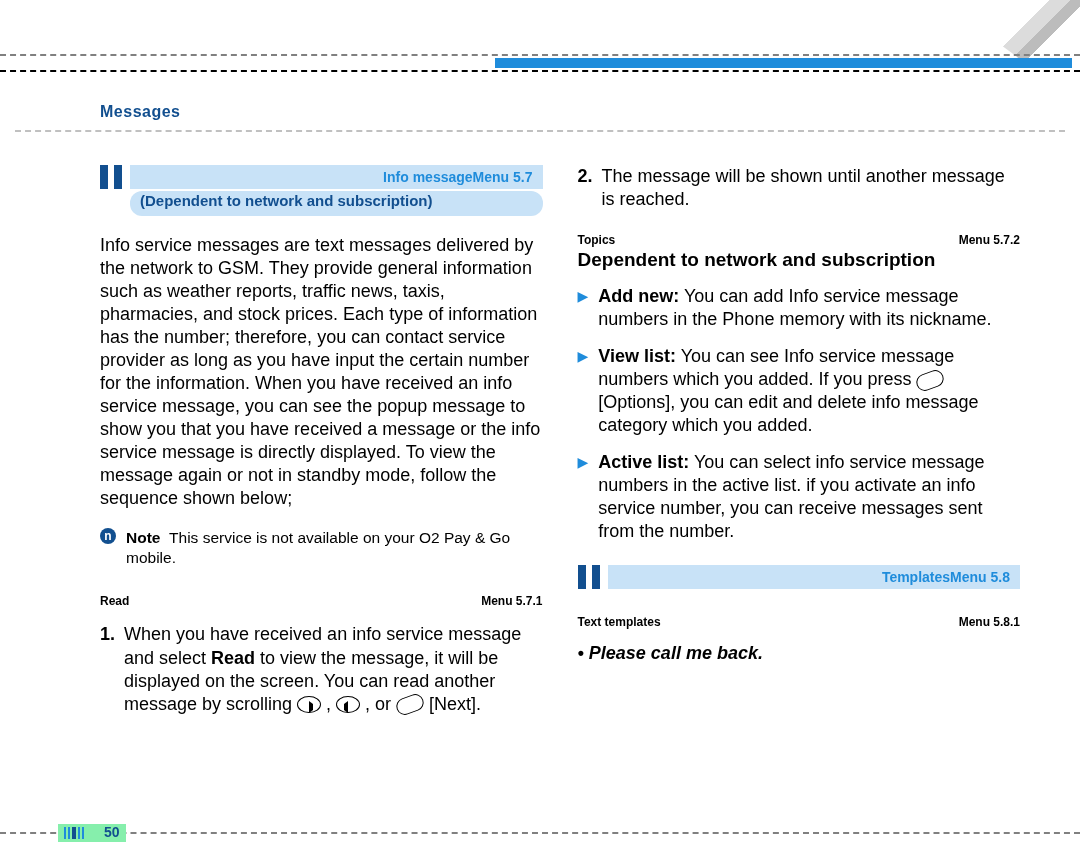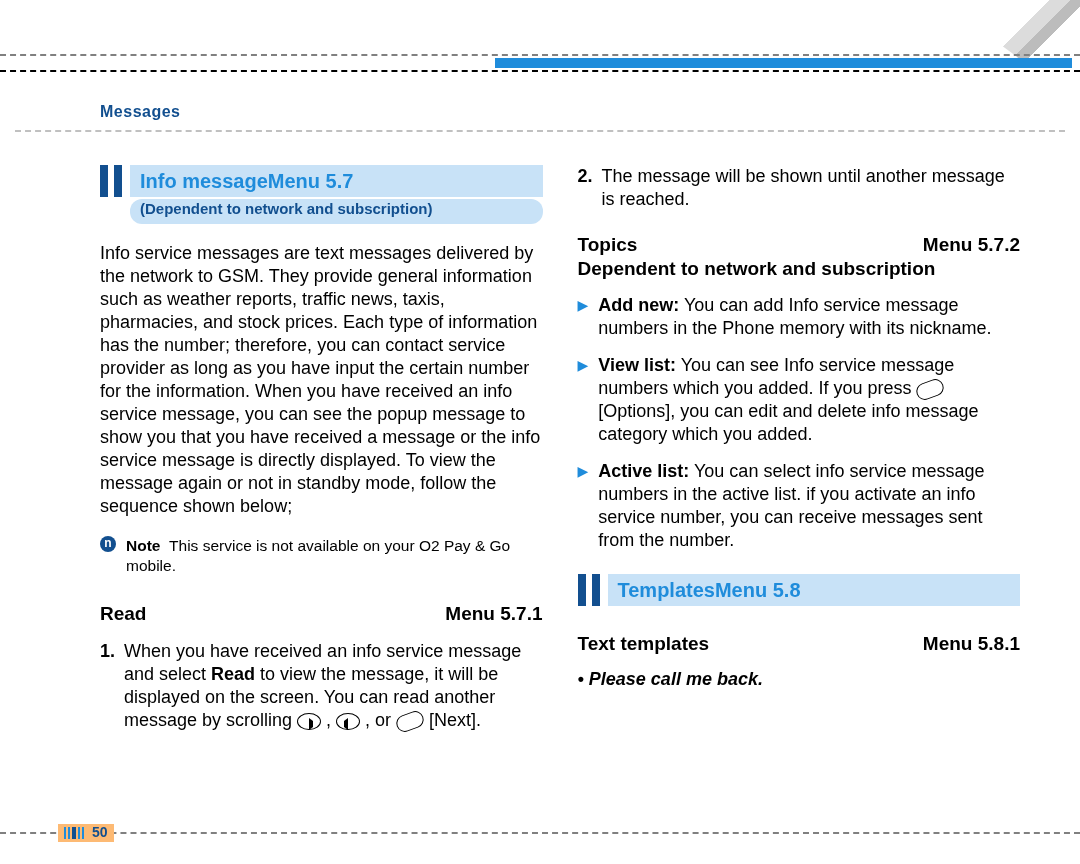--- a/index.html
+++ b/index.html
@@ -18,43 +18,43 @@
   .hline{position:absolute;left:0;right:0;border-top-style:dashed;border-top-width:2px;}
   .hline.full{left:0;right:0;}
   .label-row{position:absolute;left:100px;top:102px;color:var(--navy);font-weight:bold;letter-spacing:0.5px;font-size:16px;}
   .blue-bar{position:absolute;height:10px;background:var(--blue);top:58px;}
   .content{position:absolute;top:165px;left:100px;right:60px;bottom:50px;display:flex;gap:35px;}
   .col{flex:1 1 50%;min-width:0;}
   
   .section-head{display:flex;align-items:stretch;margin-bottom:2px;}
   .section-head .bars{display:flex;gap:6px;margin-right:8px;}
   .section-head .bars span{width:8px;background:var(--navy);}
-  .section-head .box{flex:1;background:var(--lightblue);padding:4px 10px 2px 10px;display:flex;justify-content:flex-start;align-items:flex-end;font-weight:bold;color:var(--blue);font-size:20px;}
+  .section-head .box{flex:1;background:var(--lightblue);padding:4px 10px 2px 10px;display:flex;justify-content:flex-end;align-items:flex-end;font-weight:bold;color:var(--blue);font-size:14px;}
   .section-sub{background:var(--lightblue);margin-left:30px;padding:0 10px 6px 10px;color:var(--navy);font-weight:bold;font-size:15px;border-radius:12px;}
   .body-p{margin:18px 0 0 0;}
   .note-row{display:flex;gap:10px;margin-top:18px;font-size:15.5px;}
   .note-icon{width:16px;height:16px;border-radius:50%;background:var(--navy);color:#fff;display:flex;align-items:center;justify-content:center;font-weight:bold;font-size:12px;flex:0 0 auto;}
   .note-label{font-weight:bold;}
-  .subhead{display:flex;justify-content:space-between;font-weight:bold;margin-top:26px;font-size:19px;}
+  .subhead{display:flex;justify-content:space-between;font-weight:bold;margin-top:26px;font-size:12px;}
   .subsub{font-weight:bold;font-size:19px;}
   ol.num{counter-reset:item;padding-left:0;margin:14px 0 0 0;list-style:none;}
   ol.num>li{display:flex;gap:6px;margin-bottom:10px;}
   ol.num>li::before{counter-increment:item;content:counter(item)".";font-weight:bold;min-width:18px;}
   ul.tri{list-style:none;padding-left:0;margin:12px 0 0 0;}
   ul.tri>li{display:flex;gap:10px;margin-bottom:14px;}
   ul.tri .marker{color:var(--blue);font-size:14px;line-height:22px;}
   .btn-oval{display:inline-block;border:1.5px solid #000;border-radius:50%;width:22px;height:15px;vertical-align:middle;position:relative;}
   .btn-oval.left::after{content:"";position:absolute;right:3px;top:4px;width:4px;height:6px;border-left:4px solid #000;border-top:3px solid transparent;border-bottom:3px solid transparent;}
   .btn-oval.right::after{content:"";position:absolute;left:3px;top:4px;width:4px;height:6px;border-right:4px solid #000;border-top:3px solid transparent;border-bottom:3px solid transparent;}
   .btn-pill{display:inline-block;border:1.5px solid #000;border-radius:10px;width:26px;height:15px;vertical-align:middle;transform:rotate(-20deg);}
   .bullets{margin:12px 0 10px 0;padding-left:0;list-style:none;font-weight:bold;font-style:italic;}
   .bullets li::before{content:"• ";}
   
   .footer{position:absolute;left:0;right:0;bottom:30px;border-top:2px dashed #808080;}
-  .page-badge{position:absolute;left:58px;bottom:22px;background:#fdba74;padding:0 6px;display:flex;align-items:center;gap:8px;}
+  .page-badge{position:absolute;left:58px;bottom:22px;background:#86efac;padding:0 6px;display:flex;align-items:center;gap:20px;}
   .page-badge .barcode{display:flex;gap:2px;}
   .page-badge .barcode span{width:2px;height:12px;background:var(--blue);}
   .page-badge .barcode span:nth-child(3){width:4px;background:var(--navy);}
   .page-num{font-weight:bold;color:var(--navy);font-size:14px;}
   b,strong{font-weight:bold;}
 </style>
 </head>
 <body>
 
 <div class="fold"></div>

